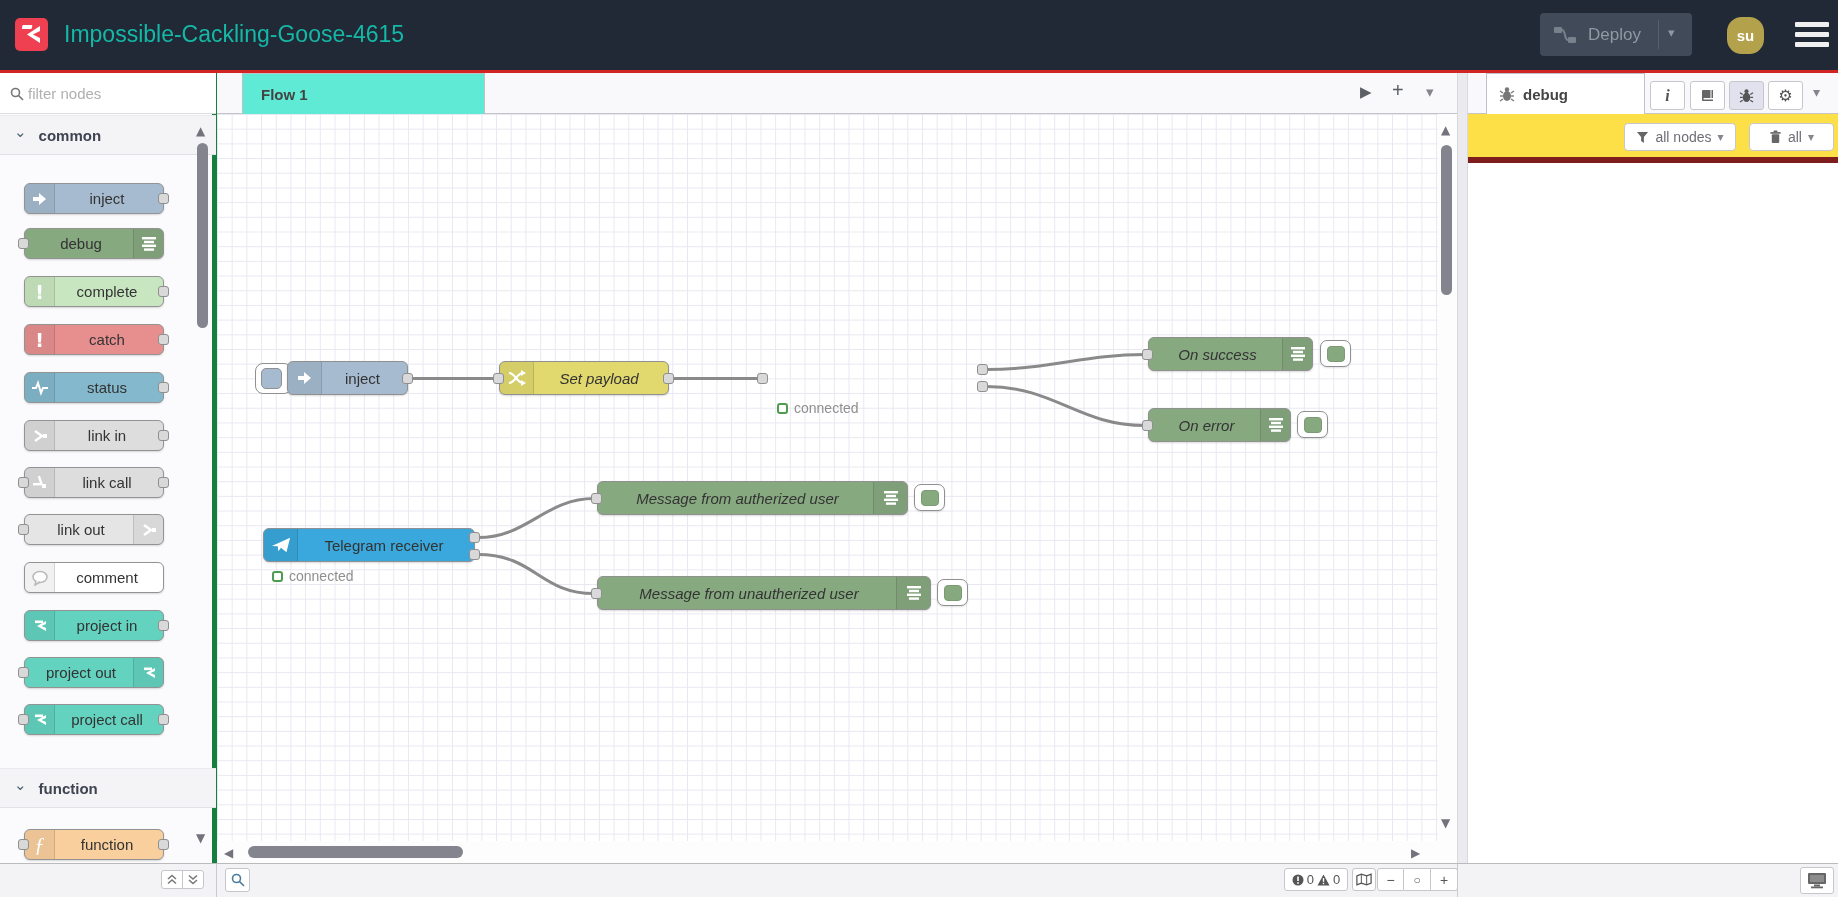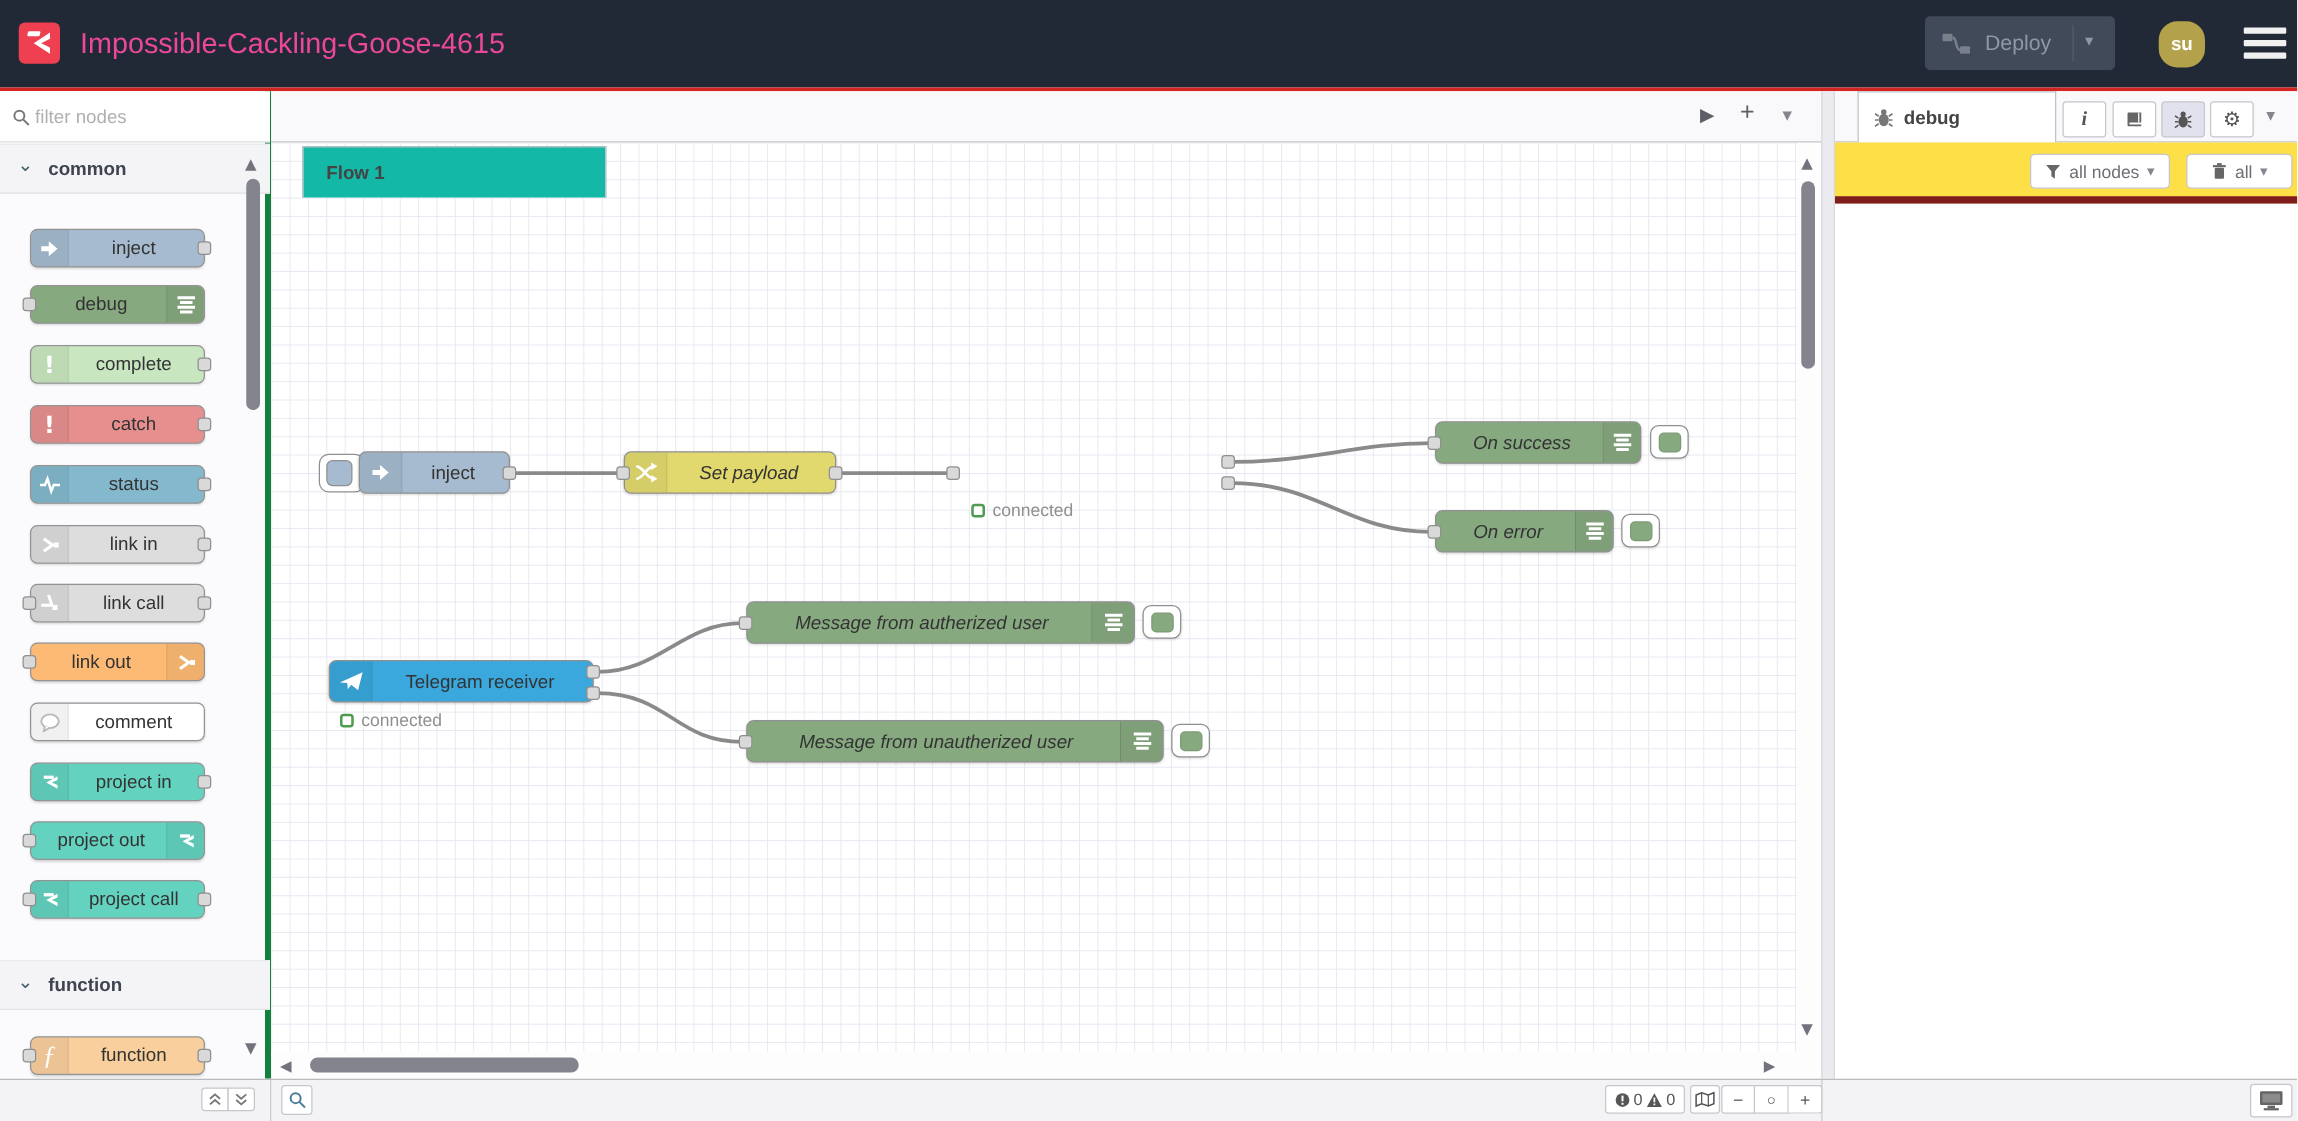--- a/index.html
+++ b/index.html
@@ -4,21 +4,21 @@
 <style>
   * { margin:0; padding:0; box-sizing:border-box; }
   html,body { width:1838px; height:897px; font-family:"Liberation Sans", sans-serif; }
   #app { position:relative; width:1838px; height:897px; overflow:hidden; background:#fff; }
   .abs { position:absolute; }
 
   
   .header { left:0; top:0; width:1838px; height:70px; background:#212936; display:flex; align-items:center; }
   .red-line { left:0; top:70px; width:1838px; height:3px; background:#d32424; }
   .logo { position:absolute; left:15px; top:18px; width:33px; height:33px; background:#ee4050; border-radius:5px; }
-  .app-title { position:absolute; left:64px; top:21px; color:#ec4899; font-size:23px; font-weight:400; }
+  .app-title { position:absolute; left:64px; top:21px; color:#14b8a6; font-size:23px; font-weight:400; }
   .deploy-btn { position:absolute; left:1540px; top:13px; width:152px; height:43px; background:#414a59; border-radius:4px; display:flex; align-items:center; }
   .deploy-label { color:#8f98a3; font-size:17px; margin-left:10px; }
   .deploy-sep { position:absolute; left:118px; top:7px; width:1px; height:29px; background:#545e6e; }
   .deploy-caret { position:absolute; left:128px; top:12px; color:#8f98a3; font-size:13px; }
   .avatar { position:absolute; left:1727px; top:17px; width:37px; height:37px; background:#b3a24b; border-radius:40%; color:#fff; font-size:15px; font-weight:bold; display:flex; align-items:center; justify-content:center; }
   .hamburger { position:absolute; left:1795px; top:22px; width:34px; height:27px; cursor:pointer; }
   .hamburger div { height:5px; background:#f0f0f0; border-radius:1px; margin-bottom:5px; }
 
   
   .palette { left:0; top:73px; width:217px; height:790px; background:#fbfbfd; border-right:5px solid #15803d; }
@@ -32,21 +32,21 @@
   .isec { position:absolute; top:0; bottom:0; width:30px; background:rgba(0,0,0,.055); }
   .isec.l { left:0; border-right:1px solid rgba(0,0,0,.12); border-radius:5px 0 0 5px; }
   .isec.r { right:0; border-left:1px solid rgba(0,0,0,.12); border-radius:0 5px 5px 0; }
   .isec svg, .isec span { position:absolute; left:50%; top:50%; transform:translate(-50%,-50%); }
   .port { position:absolute; width:11px; height:11px; background:#d9d9d9; border:1px solid #8f8f8f; border-radius:3px; cursor:crosshair; }
   .excl { color:#fff; font-weight:bold; font-size:19px; font-family:"DejaVu Sans",sans-serif; }
   .fn-f { color:#fff; font-size:21px; font-style:italic; font-family:"Liberation Serif",serif; }
 
   
   .canvas-toolbar { left:217px; top:73px; width:1240px; height:41px; background:#f9f9fb; border-bottom:1px solid #c5c5c9; }
-  .flow-tab { position:absolute; left:25px; top:0px; width:243px; height:41px; background:#14b8a6; border:1px solid #c0c0c6; border-bottom:none; display:flex; align-items:center;margin-top:44px; }
+  .flow-tab { position:absolute; left:25px; top:0px; width:243px; height:41px; background:#5eead4; border:1px solid #c0c0c6; border-bottom:none; display:flex; align-items:center; }
   .flow-tab span { margin-left:18px; font-size:15px; font-weight:bold; color:#444; }
   .tb-btn { position:absolute; top:10px; color:#5c6066; font-size:15px; cursor:pointer; }
   .canvas-grid { left:217px; top:114px; width:1221px; height:731px; background-color:#fff;
      background-image:linear-gradient(to right,#e8e8f2 1px,transparent 1px),linear-gradient(to bottom,#e8e8f2 1px,transparent 1px);
      background-size:14.7px 14.7px; }
   .canvas-white-r { left:1438px; top:114px; width:19px; height:749px; background:#fdfdfe; }
   .canvas-white-b { left:217px; top:841px; width:1240px; height:22px; background:#fdfdfe; }
   .node { position:absolute; height:34px; border:1px solid #909090; border-radius:6px; box-shadow:0 1px 2px rgba(0,0,0,.15); font-size:15px; color:#333; display:flex; align-items:center; justify-content:center; cursor:move; }
   .node .nlbl { white-space:nowrap; }
   .node .it { font-style:italic; }
@@ -200,21 +200,21 @@
           <svg width="16" height="16" viewBox="0 0 16 16">
             <path d="M3 3 L10 8 L3 13" stroke="#fff" stroke-width="2.4" fill="none" transform="rotate(35 8 8)"></path>
             <rect x="10" y="9" width="4" height="4" fill="#fff"></rect>
           </svg>
         </div>
       <span style="padding-left:26px">link call</span>
     </div>
     <div class="port" style="left:18px;top:404px"></div>
     <div class="port" style="left:158px;top:404px"></div>
 
-    <div class="pnode" style="top:441px;background:#fdba74">
+    <div class="pnode" style="top:441px;background:#e5e5e5">
       <div class="isec r">
           <svg width="16" height="16" viewBox="0 0 16 16">
             <path d="M3 3 L10 8 L3 13" stroke="#fff" stroke-width="2.4" fill="none"></path>
             <rect x="11" y="6" width="4" height="4" fill="#fff"></rect>
           </svg>
         </div>
       <span style="padding-right:26px">link out</span>
     </div>
     <div class="port" style="left:18px;top:451px"></div>
 

